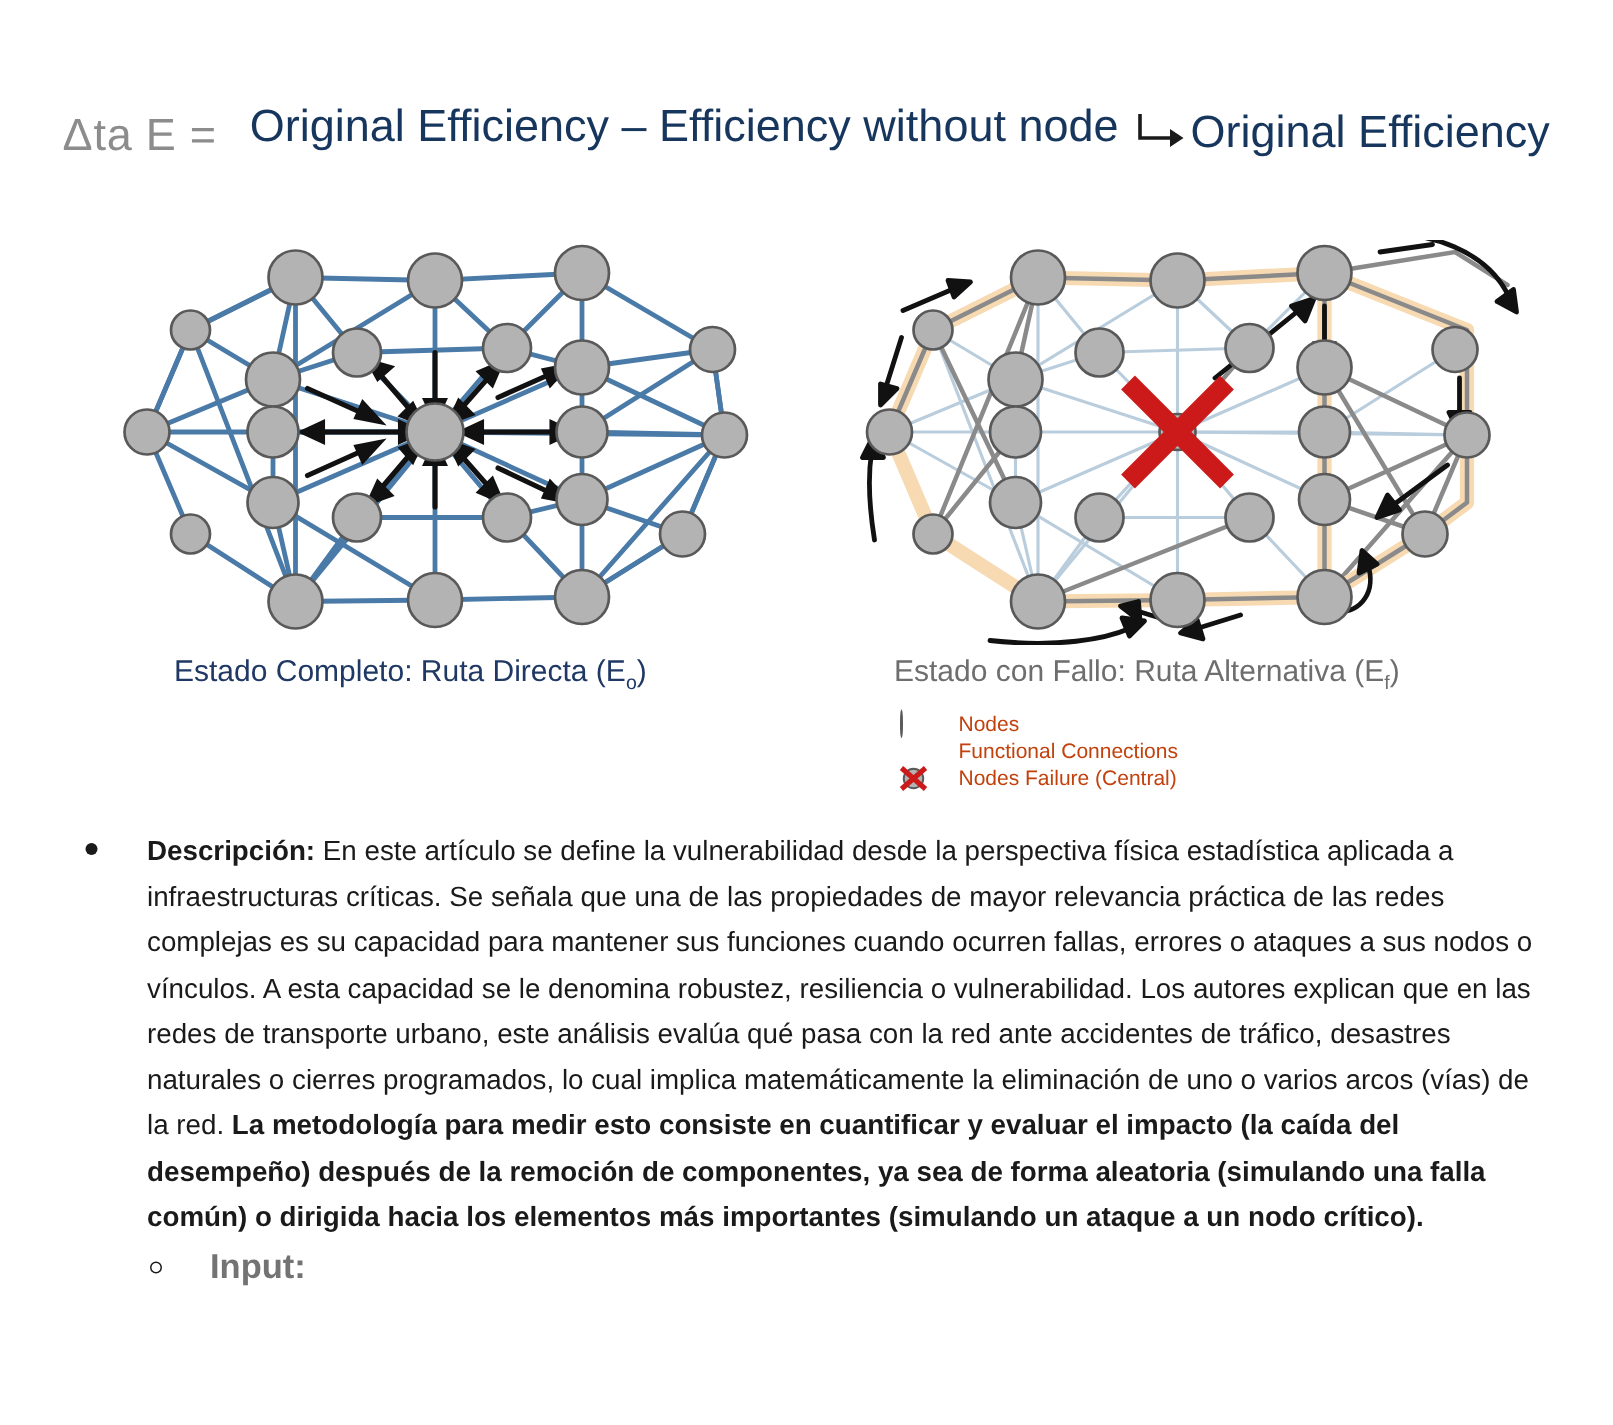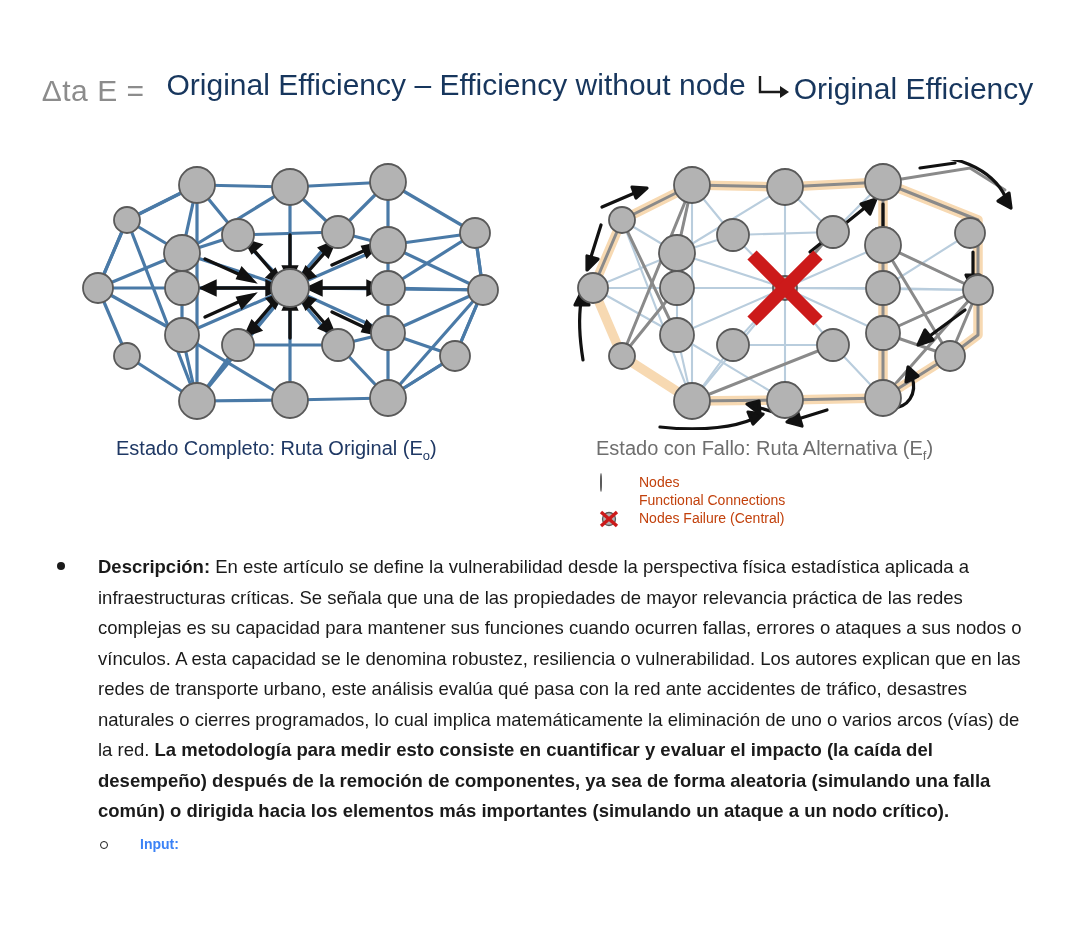--- a/index.html
+++ b/index.html
@@ -148,23 +148,23 @@
     left: 57px; top: 10px;
     width: 8px; height: 8px;
     border-radius: 50%;
     background: #1a1a1a;
   }
   .bullet-l1 b { font-weight: bold; }
   .bullet-l2 {
     position: relative;
     padding-left: 140px;
     margin-top: 2px;
-    font-size: 14px;
+    font-size: 23px;
     line-height: 30.5px;
-    color: #3b82f6;
+    color: #737373;
     font-weight: bold;
   }
   .bullet-l2 > .ring {
     position: absolute;
     left: 100px; top: 12px;
     width: 8px; height: 8px;
     border-radius: 50%;
     border: 1.4px solid #1a1a1a;
     background: transparent;
   }
@@ -475,21 +475,21 @@
       </g>
 
       <g stroke="#cc1a1a" stroke-width="13" stroke-linecap="butt">
         <line x1="187" y1="95" x2="253" y2="161"></line>
         <line x1="253" y1="95" x2="187" y2="161"></line>
       </g>
     </svg>
   </div>
 
   <div class="caption" id="caption-left">
-    <span>Estado Completo: Ruta Original (E</span><sub>o</sub><span>)</span>
+    <span>Estado Completo: Ruta Directa (E</span><sub>o</sub><span>)</span>
   </div>
   <div class="caption" id="caption-right">
     <span>Estado con Fallo: Ruta Alternativa (E</span><sub>f</sub><span>)</span>
   </div>
 
   <div class="legend">
 
     <div class="legend-col" id="legend-col-1">
       <div class="legend-row">
         <span class="legend-swatch">

